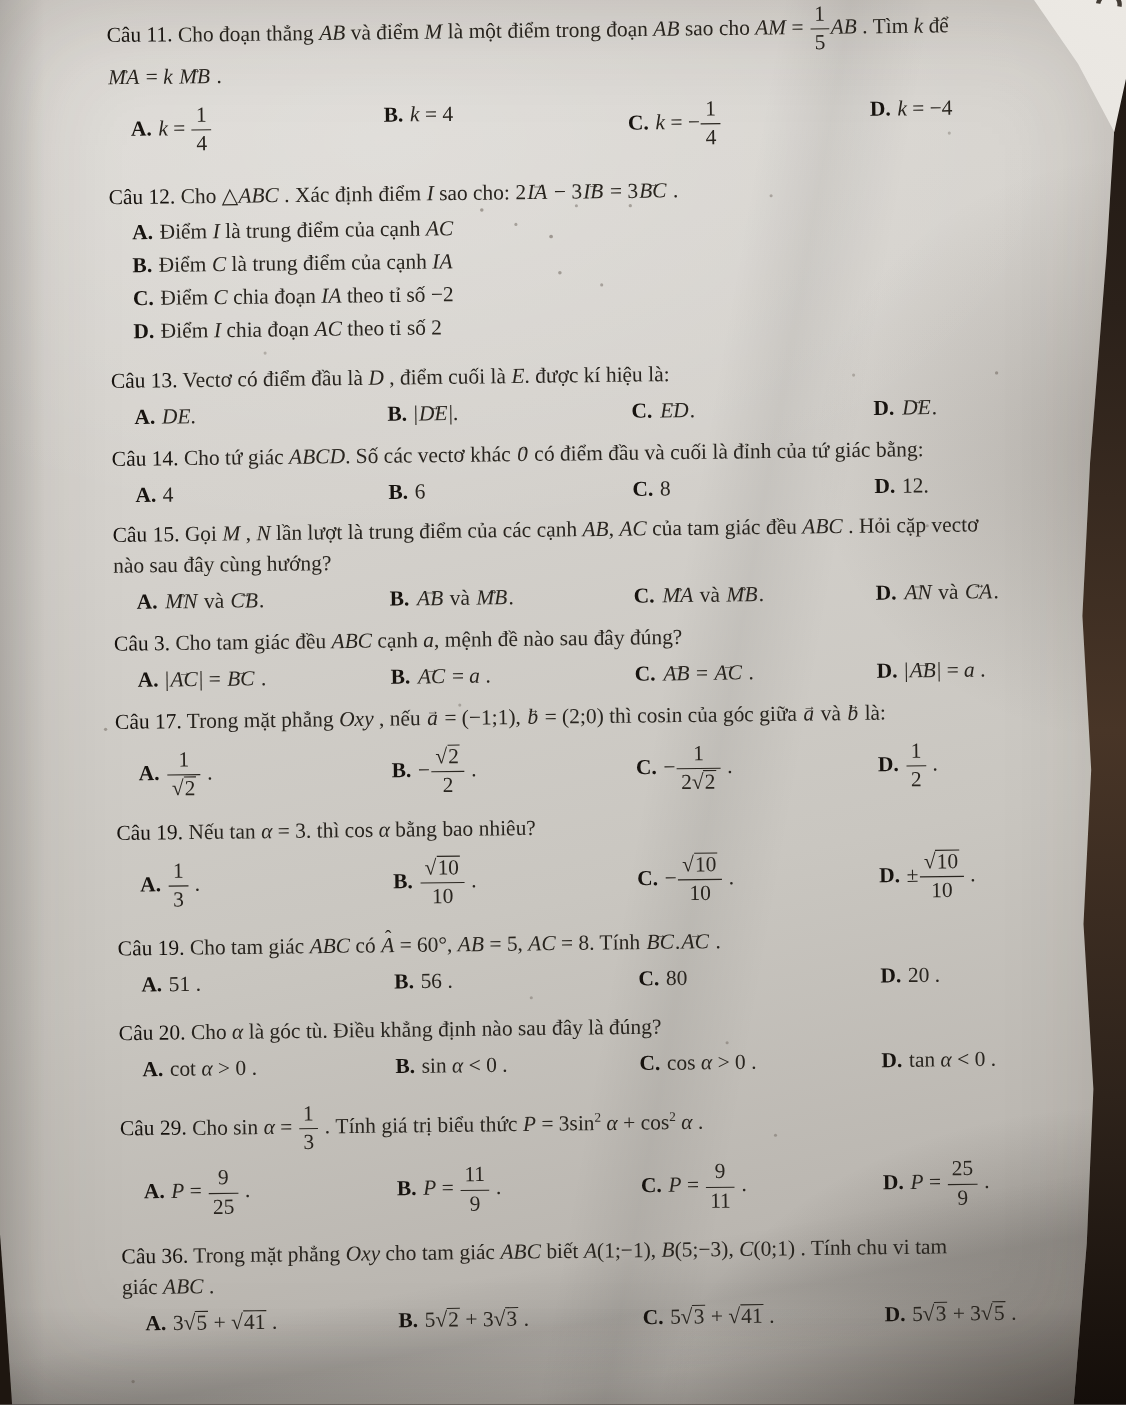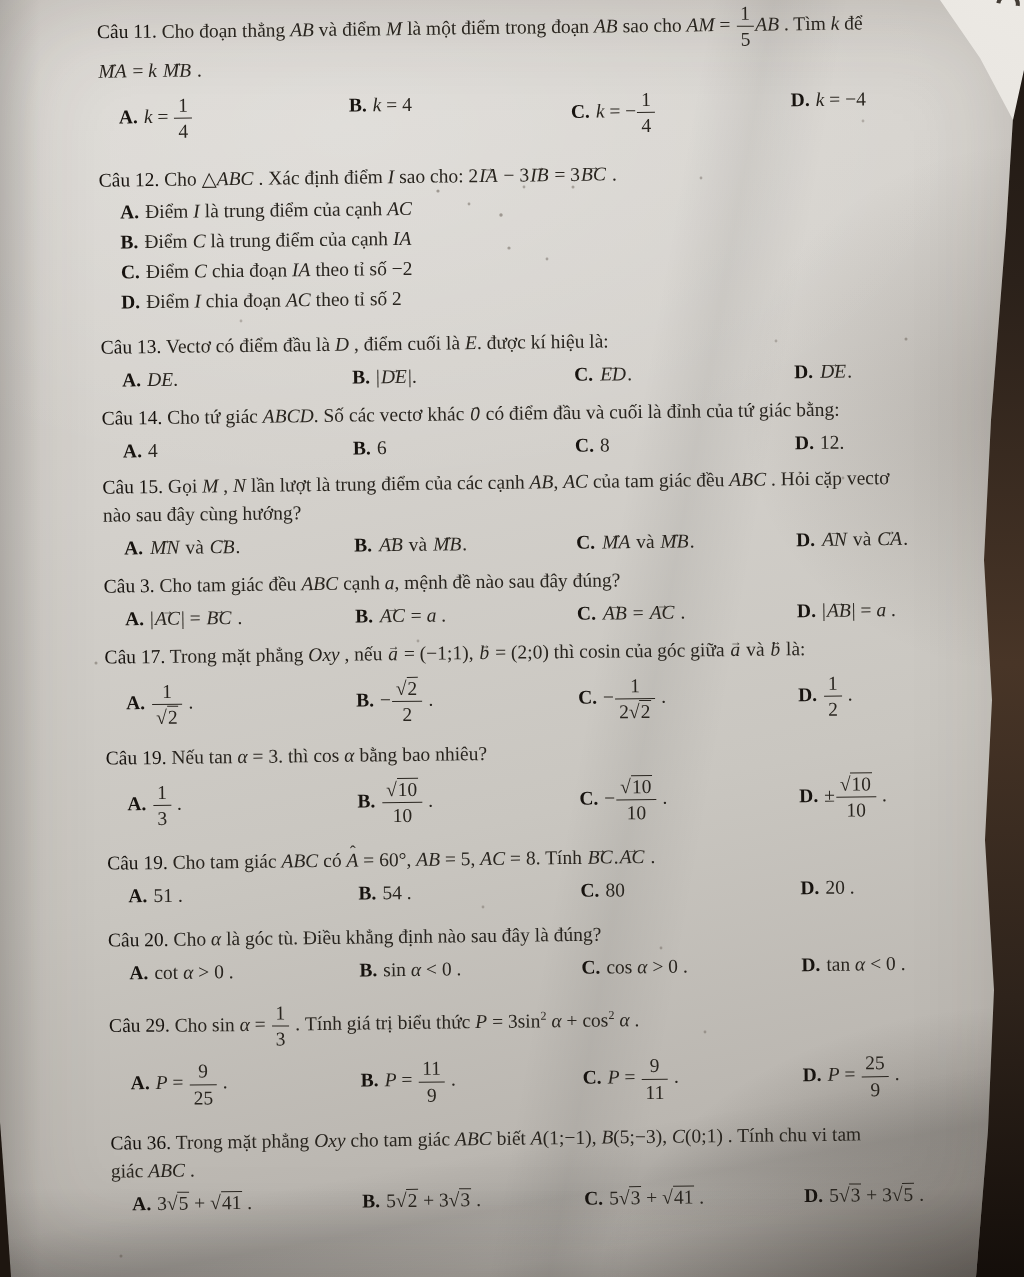--- a/index.html
+++ b/index.html
@@ -171,21 +171,21 @@
         <span class="opt"><b class="ol">B.</b><span><span class="frac"><span class="fn"><span class="sq"><span class="rad">√</span><span class="ul">10</span></span></span><span class="fd">10</span></span> .</span></span>
         <span class="opt"><b class="ol">C.</b><span>−<span class="frac"><span class="fn"><span class="sq"><span class="rad">√</span><span class="ul">10</span></span></span><span class="fd">10</span></span> .</span></span>
         <span class="opt"><b class="ol">D.</b><span>±<span class="frac"><span class="fn"><span class="sq"><span class="rad">√</span><span class="ul">10</span></span></span><span class="fd">10</span></span> .</span></span>
       </div>
     </div>
 
     <div class="q q19">
       <p class="qt"><b class="qlabel">Câu 19.</b> <span>Cho tam giác  <i>ABC</i>  có  <span class="hat"><i>A</i></span>  = 60°, <i>AB</i> = 5, <i>AC</i> = 8.  Tính  <span class="vec"><i>BC</i></span>.<span class="vec"><i>AC</i></span> .</span></p>
       <div class="opts">
         <span class="opt"><b class="ol">A.</b><span>51 .</span></span>
-        <span class="opt"><b class="ol">B.</b><span>54 .</span></span>
+        <span class="opt"><b class="ol">B.</b><span>56 .</span></span>
         <span class="opt"><b class="ol">C.</b><span>80</span></span>
         <span class="opt"><b class="ol">D.</b><span>20 .</span></span>
       </div>
     </div>
 
     <div class="q q20">
       <p class="qt"><b class="qlabel">Câu 20.</b> <span>Cho  <i>α</i>  là góc tù. Điều khẳng định nào sau đây là đúng?</span></p>
       <div class="opts">
         <span class="opt"><b class="ol">A.</b><span>cot <i>α</i> &gt; 0 .</span></span>
         <span class="opt"><b class="ol">B.</b><span>sin <i>α</i> &lt; 0 .</span></span>

